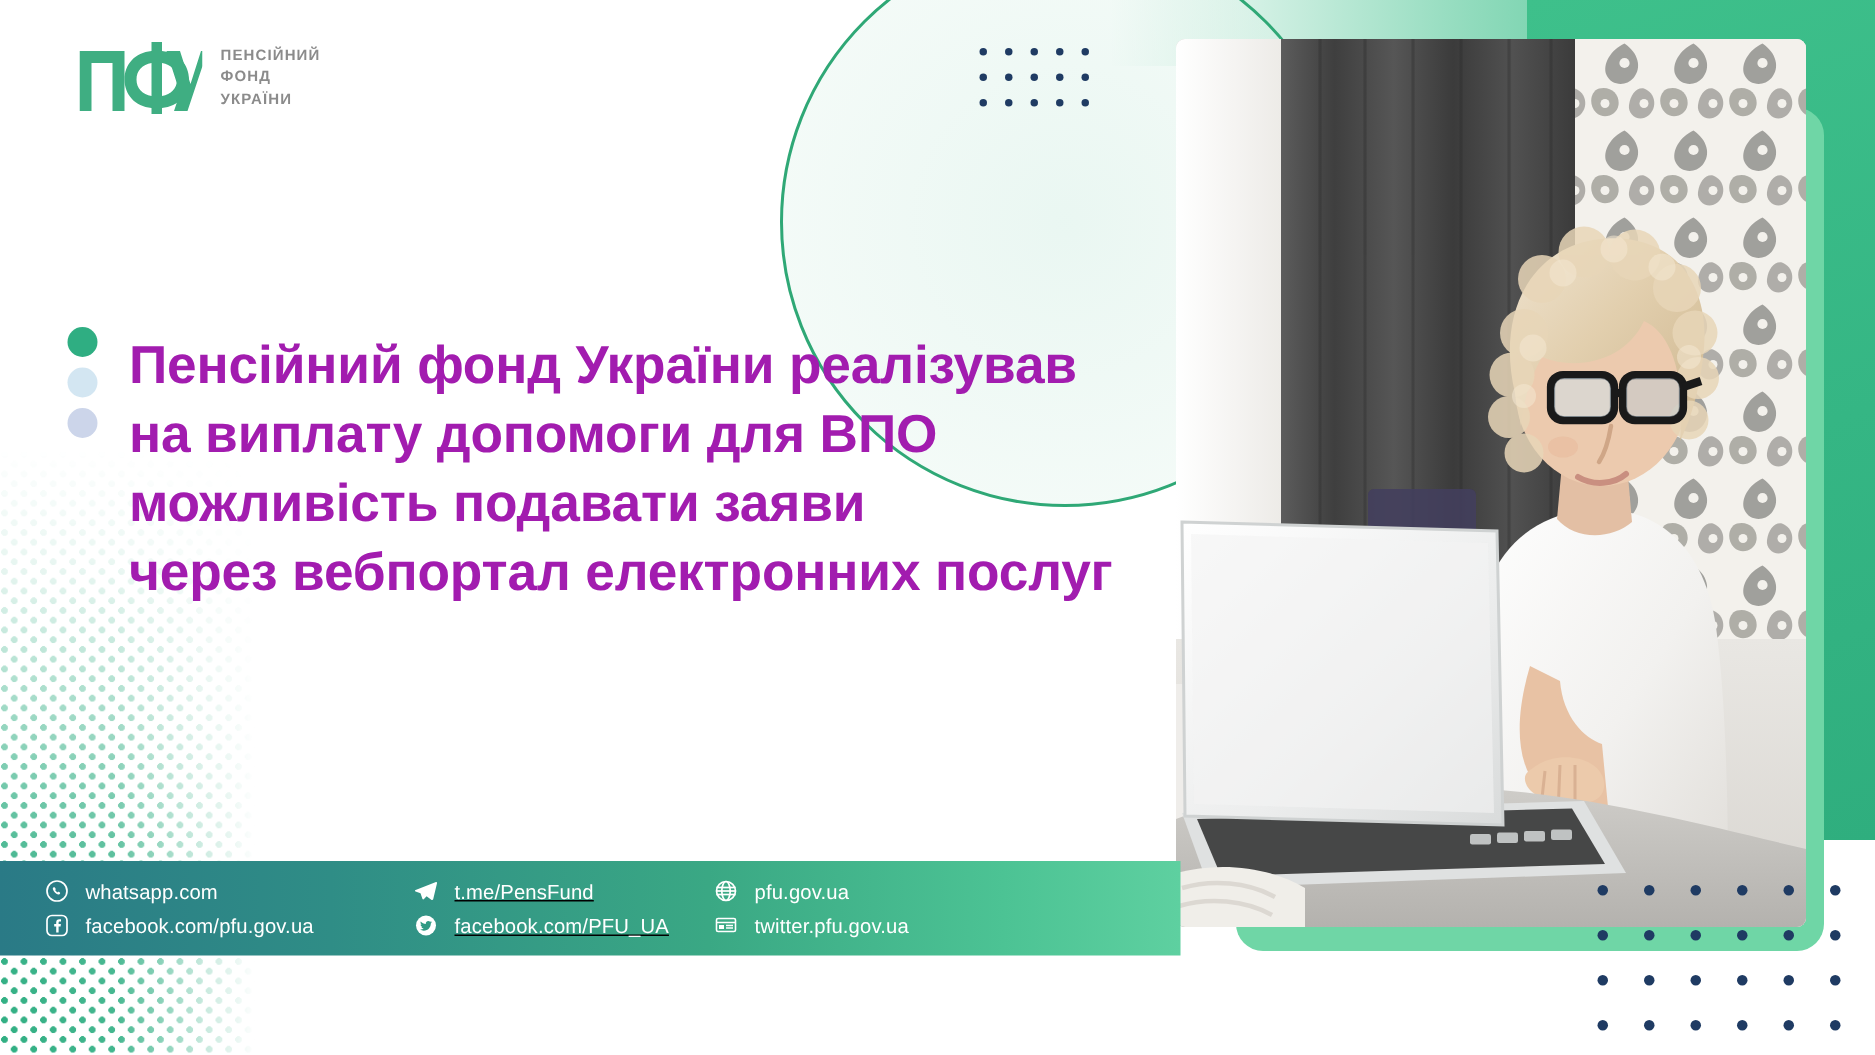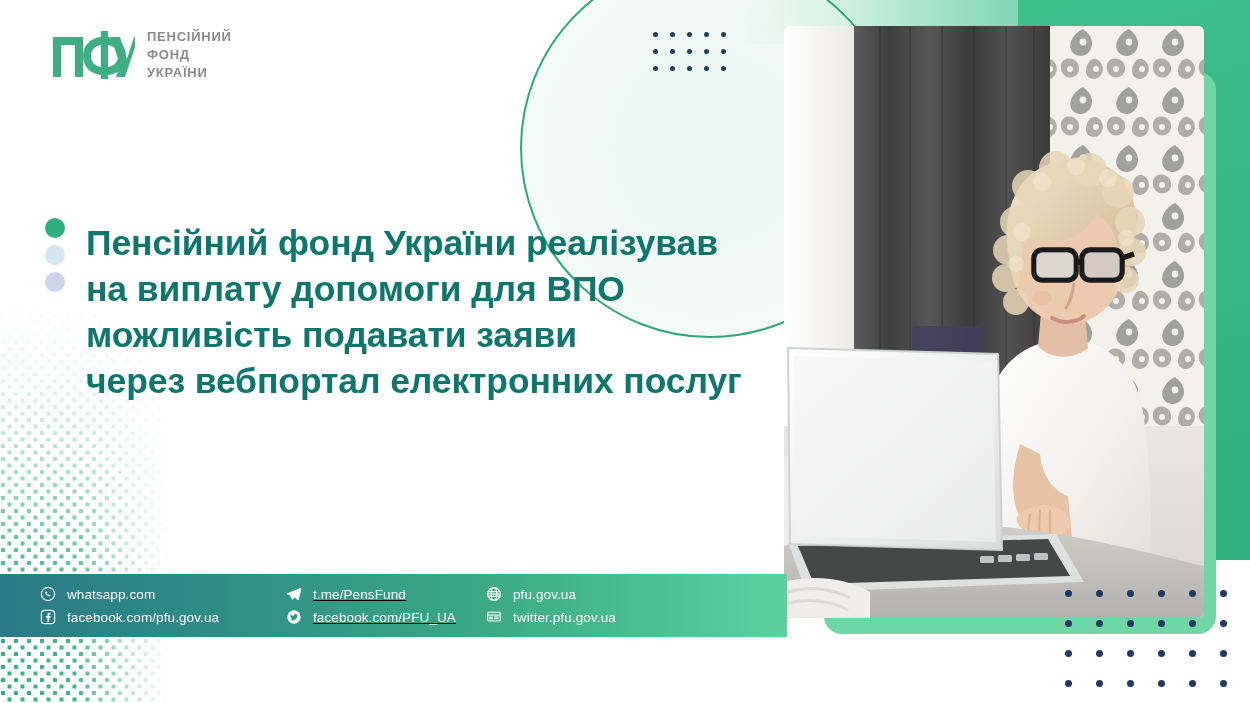--- a/index.html
+++ b/index.html
@@ -75,21 +75,21 @@
   .photo svg{ display:block; width:100%; height:100%; }
 
   
   .logo{
     position:absolute; left:53px; top:28px; z-index:5;
     display:flex; align-items:center; gap:12px;
   }
   .logo-mark{ line-height:0; }
   .logo-text{
     display:flex; flex-direction:column; gap:1px;
-    font-size:13px; font-weight:bold; letter-spacing:.75px;
+    font-size:10px; font-weight:bold; letter-spacing:.75px;
     color:#8b8b8b; line-height:1.32;
   }
 
   
   .dotgrid-top{
     position:absolute; left:653px; top:32px; z-index:5;
     display:grid; grid-template-columns:repeat(5,17px); grid-auto-rows:17px;
   }
   .dotgrid-top i{ display:block; width:5px; height:5px; border-radius:50%; background:#1f3b63; }
 
@@ -107,31 +107,31 @@
   }
   .bullets span{ display:block; width:20px; height:20px; border-radius:50%; }
   .b1{ background:#2fae82; }
   .b2{ background:#d3e6f2; }
   .b3{ background:#ccd5ea; }
 
   .headline{
     position:absolute; left:86px; top:220px; width:700px; z-index:5;
     font-family:"Liberation Sans", sans-serif;
     font-size:35.5px; font-weight:bold; line-height:46px;
-    color:#0f766e; letter-spacing:-.1px;
+    color:#a21caf; letter-spacing:-.1px;
   }
   .headline .ln{ display:block; white-space:nowrap; }
 
   
   .footer{
     position:absolute; left:0; top:574px; width:787px; height:63px; z-index:6;
     background:linear-gradient(to right,#2a7a86 0%,#2f8d86 28%,#3aa884 60%,#4cc394 85%,#5ed0a0 100%);
     display:flex; align-items:center;
   }
-  .footer-cols{ display:flex; width:100%; padding-left:40px; }
+  .footer-cols{ display:flex; width:100%; padding-left:30px; }
   .fcol{ display:flex; flex-direction:column; justify-content:center; gap:7px; }
   .fcol:nth-child(1){ width:246px; }
   .fcol:nth-child(2){ width:200px;text-decoration:underline; }
   .fcol:nth-child(3){ width:200px;text-align:right; }
   .frow{ display:flex; align-items:center; gap:11px; }
   .frow .ico{ width:16px; height:16px; flex:0 0 16px; line-height:0; }
   .frow .txt{ font-size:13.5px; color:#ffffff; letter-spacing:.1px; white-space:nowrap; }
 </style>
 </head>
 <body>

